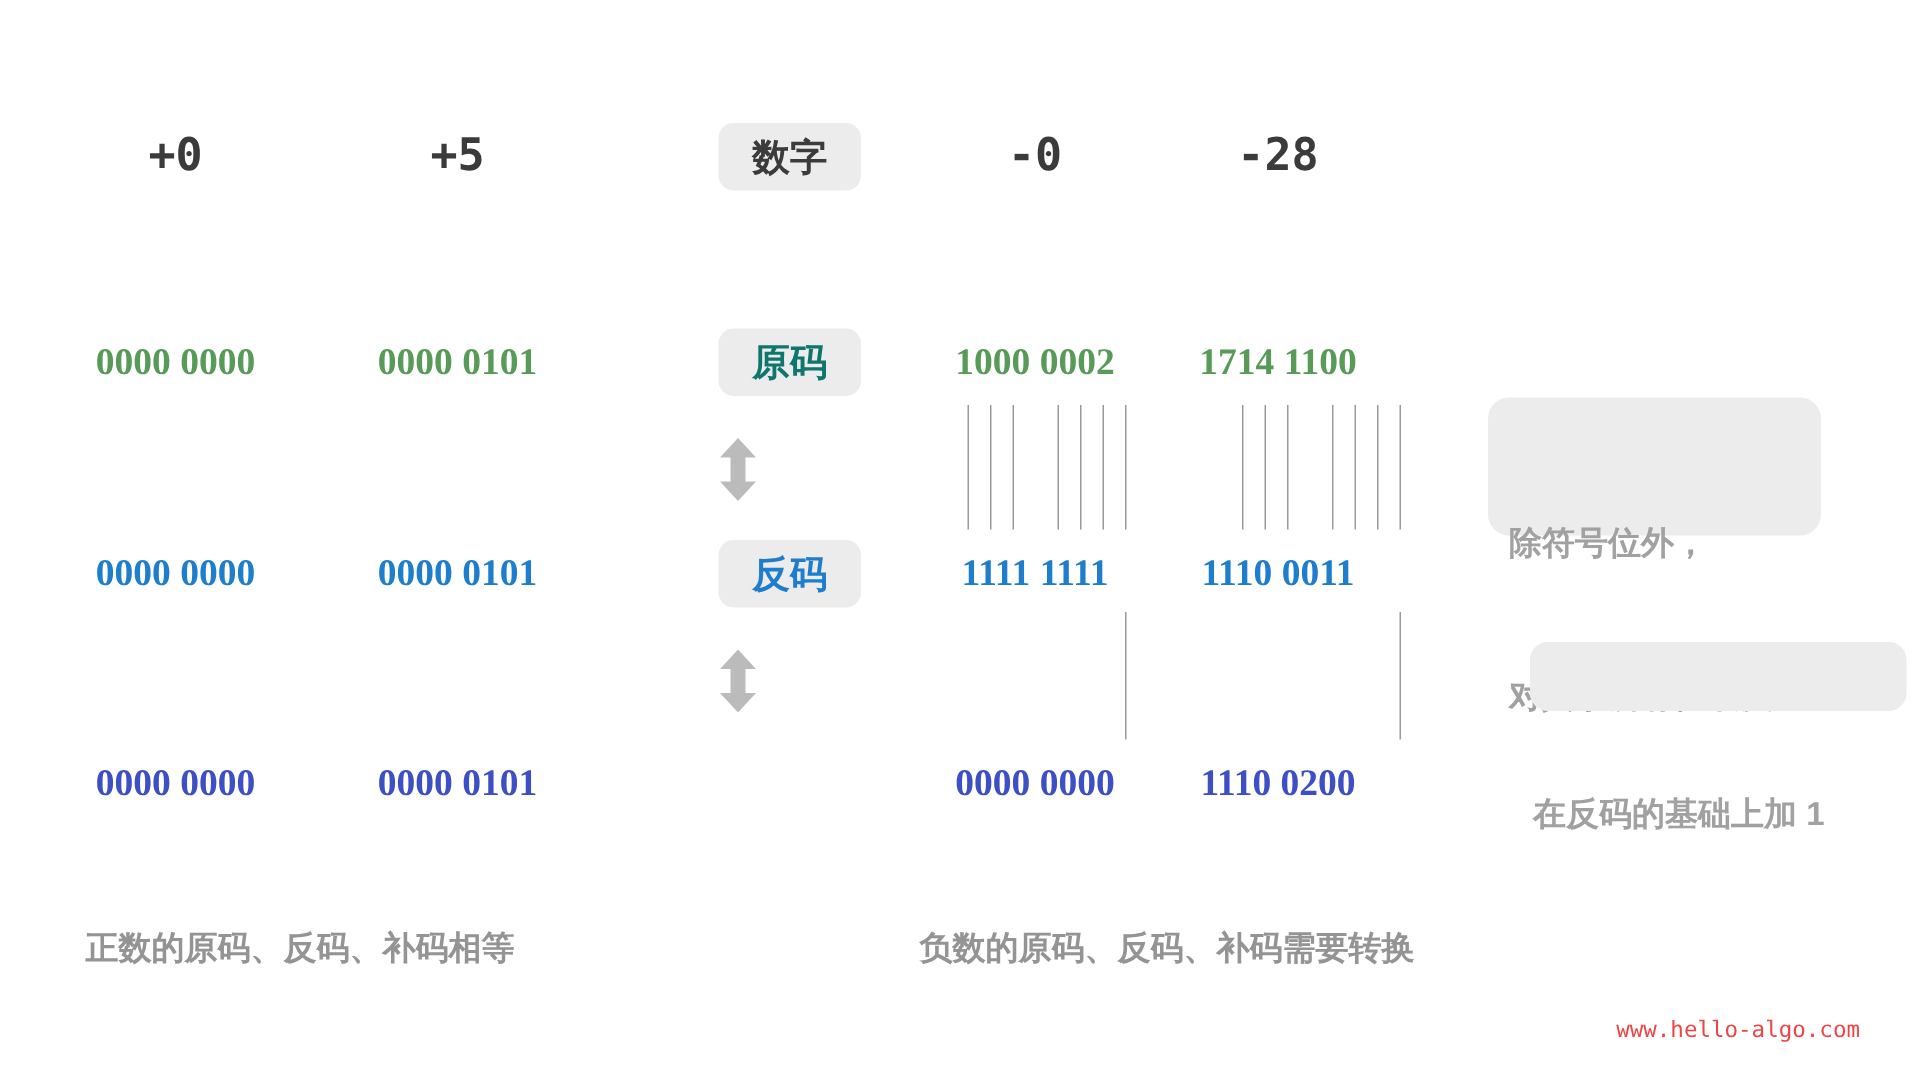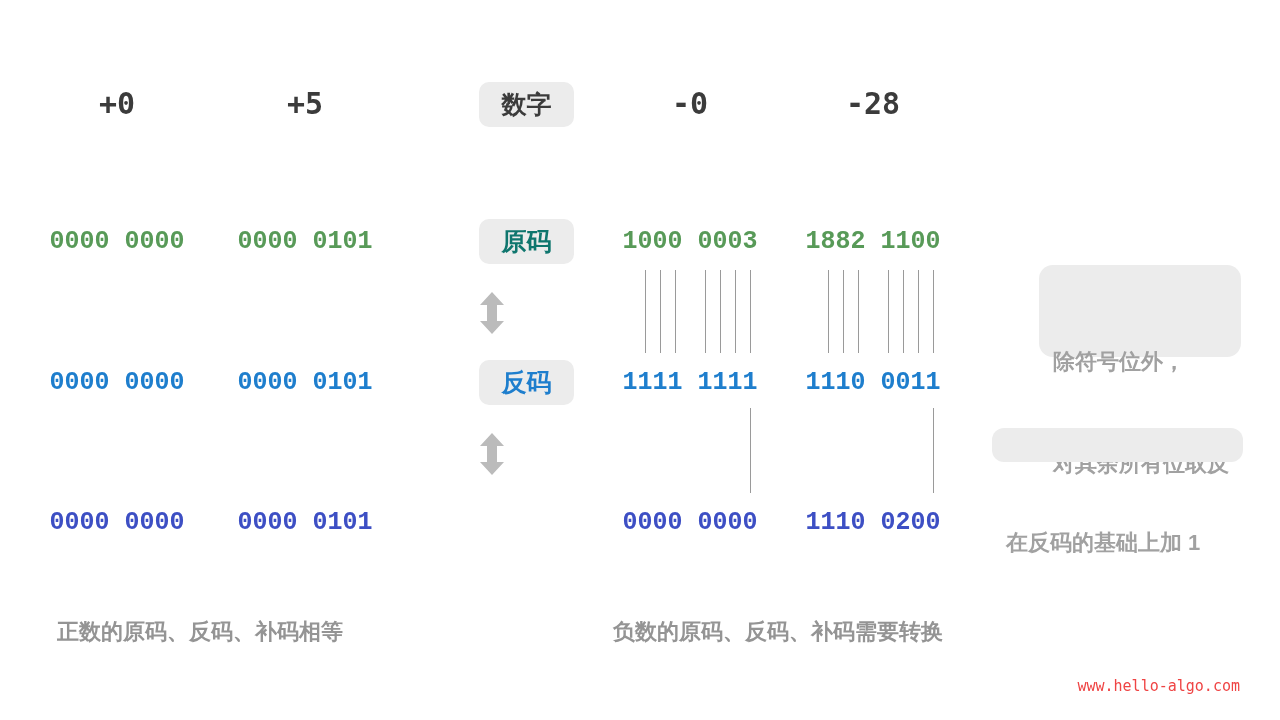--- a/index.html
+++ b/index.html
@@ -28,58 +28,58 @@
   }
   .label-box.t-num  { top: 82px;  color: #3b3b3b; }
   .label-box.t-sm   { top: 219px; color: #0f766e; }
   .label-box.t-ones { top: 360px; color: #1e7ecd; }
   .label-box.t-twos { top: 501px; color: #3d4fc4; }
 
   
   .bin {
     position: absolute; width: 220px; height: 30px; line-height: 30px;
     text-align: center;
-    font-family: Liberation Mono, monospace;
+    font-family: Liberation Serif, serif;
     font-size: 25px; font-weight: 600; letter-spacing: 0;
     white-space: pre;
   }
   .row-sm   .bin { color: #589a58; }
   .row-ones .bin { color: #1e7ecd; }
   .row-twos .bin { color: #3d4fc4; }
   .row-sm   .bin { top: 227px; }
   .row-ones .bin { top: 368px; }
   .row-twos .bin { top: 508px; }
 
   
   .c1 { left: 7px; }
   .c2 { left: 195px; }
   .c3 { left: 580px; }
-  .c4 { left: 763px; }
+  .c4 { left: 742px; }
 
   
   .vline {
     position: absolute; width: 1px; background: #9a9a9a;
   }
   .vline.ga { top: 270px; height: 83px; }
   .vline.gb { top: 408px; height: 85px; }
 
   
   .arrow { position: absolute; left: 480px; width: 24px; height: 42px; }
   .arrow.a1 { top: 292px; }
   .arrow.a2 { top: 433px; }
 
   
   .note {
     position: absolute; left: 992px;
     background: #ececec; border-radius: 14px;
     color: #a1a1a1; font-weight: 700; font-size: 22px;
     white-space: pre;
   }
-  .note.n1 { top: 265px; width: 202px; height: 92px; padding: 12px 0 0 14px; line-height: 34px; box-sizing: border-box; margin-left: 47px; }
-  .note.n2 { top: 428px; width: 251px; height: 34px; line-height: 46px; padding-left: 14px; box-sizing: border-box; border-radius: 12px; }
+  .note.n1 { top: 265px; width: 222px; height: 92px; padding: 12px 0 0 14px; line-height: 34px; box-sizing: border-box; }
+  .note.n2 { top: 428px; width: 251px; height: 46px; line-height: 46px; padding-left: 2px; box-sizing: border-box; border-radius: 12px; margin-left: 28px; }
 
   
   .caption {
     position: absolute; top: 618px; height: 28px; line-height: 28px;
     color: #949494; font-size: 22px; font-weight: 700;
   }
   .caption.left  { left: 57px; }
   .caption.right { left: 613px; }
 
   
@@ -99,22 +99,22 @@
   <div class="num-col c3">-0</div>
   <div class="num-col c4">-28</div>
 
   <div class="label-box t-num">数字</div>
   <div class="label-box t-sm">原码</div>
   <div class="label-box t-ones">反码</div>
 
   <div class="row-sm">
     <div class="bin c1">0000 0000</div>
     <div class="bin c2">0000 0101</div>
-    <div class="bin c3">1000 0003</div>
-    <div class="bin c4">1882 1100</div>
+    <div class="bin c3">1000 0002</div>
+    <div class="bin c4">1714 1100</div>
   </div>
 
   <div class="row-ones">
     <div class="bin c1">0000 0000</div>
     <div class="bin c2">0000 0101</div>
     <div class="bin c3">1111 1111</div>
     <div class="bin c4">1110 0011</div>
   </div>
 
   <div class="row-twos">

